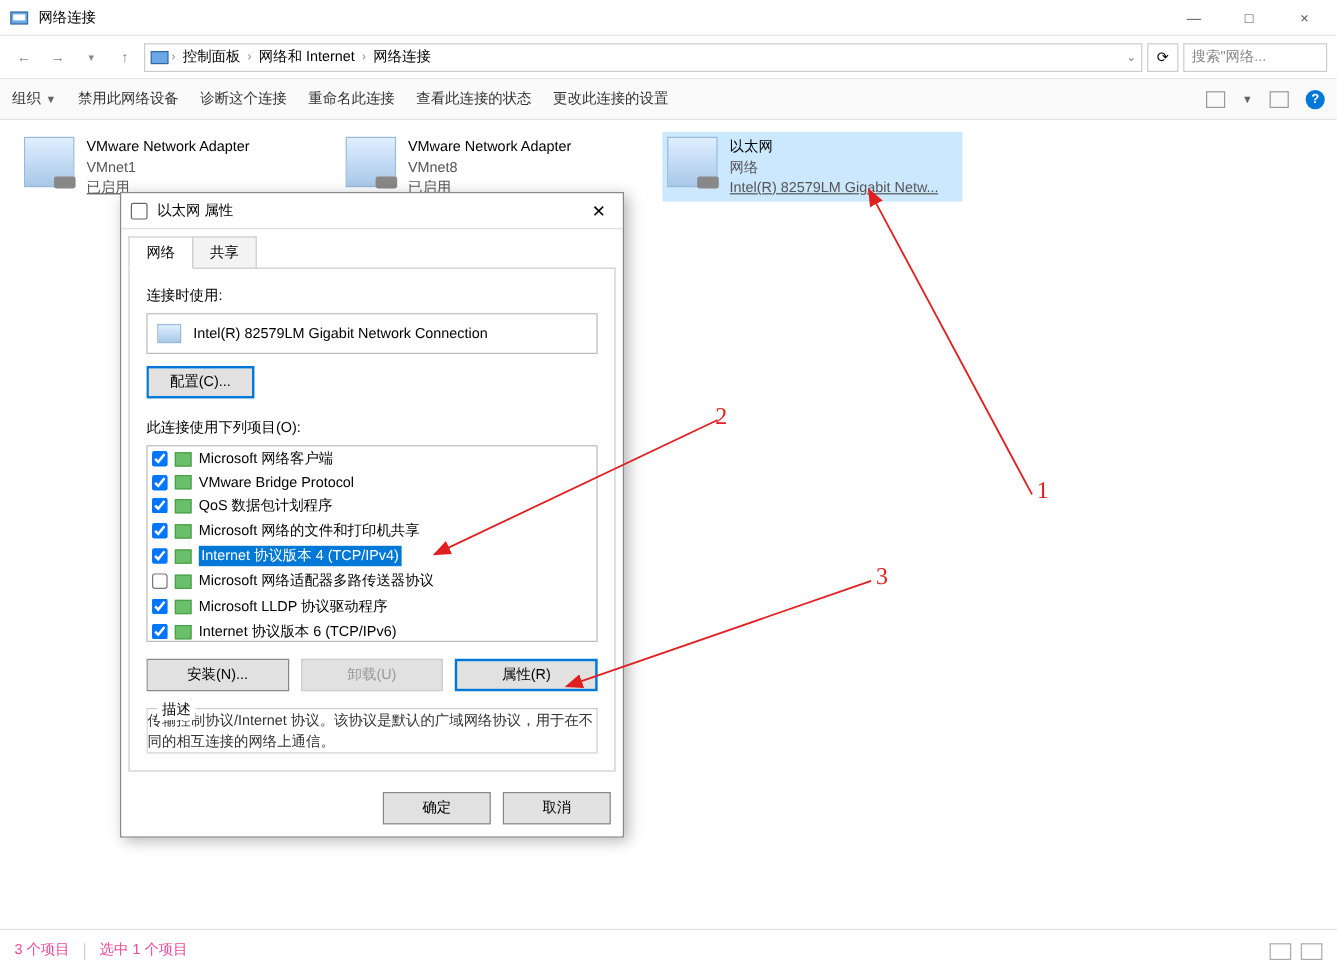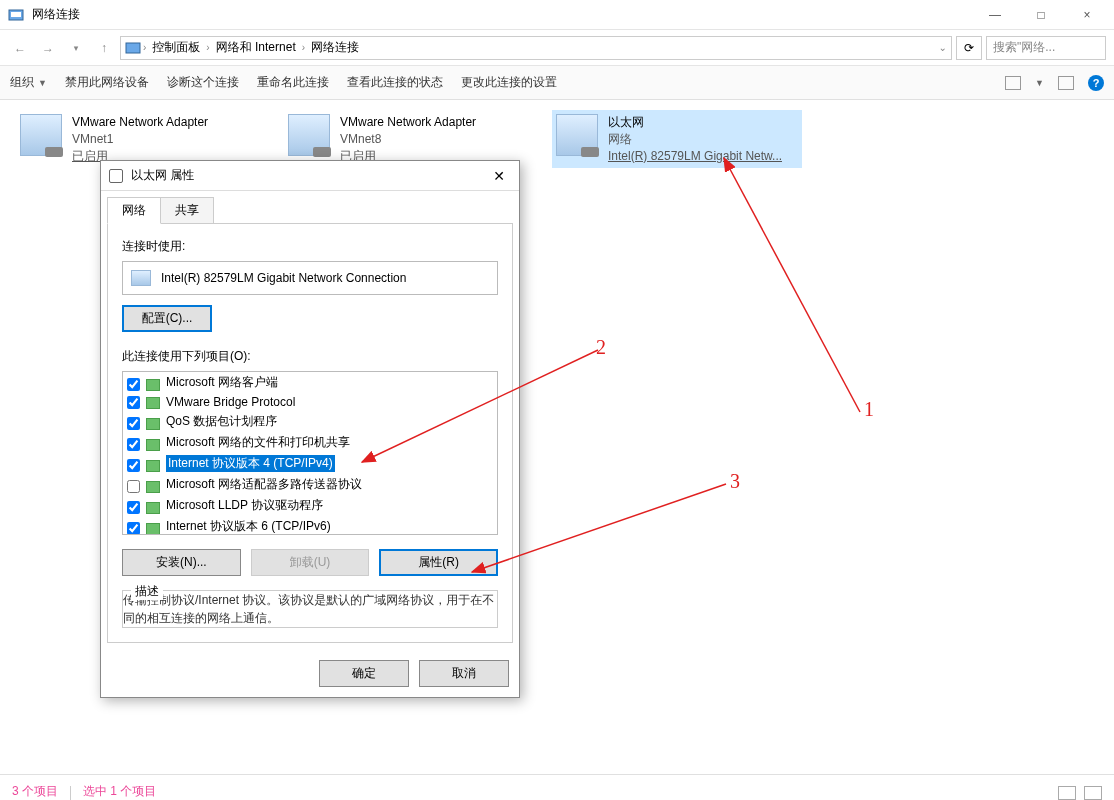--- a/index.html
+++ b/index.html
@@ -53,21 +53,21 @@
 .tab.inactive { background: #f4f4f4; }
 .tab-body { margin: 0 6px 6px 6px; border: 1px solid #ccc; padding: 14px; position: relative; top: -1px; }
 .field-label { font-size: 12px; margin-bottom: 6px; }
 .adapter-box { border: 1px solid #bbb; padding: 8px; display: flex; align-items: center; gap: 10px; font-size: 12px; }
 .adapter-box .mini-icon { width: 20px; height: 16px; background: linear-gradient(#dfefff,#a8c8e8); border:1px solid #99b8d8; }
 .cfg-row { display: flex; margin: 10px 0 16px 0; }
 .btn { border: 1px solid #888; background: #e1e1e1; padding: 4px 18px; font-size: 12px; min-width: 90px; text-align: center; }
 .btn:disabled, .btn.disabled { color: #999; border-color: #ccc; }
 .btn.primary-outline { border: 2px solid #0078d7; padding: 3px 17px; }
 .component-list { border: 1px solid #bbb; height: 164px; overflow: auto; }
-.comp-row { display: flex; align-items: flex-end; gap: 6px; padding: 2px 4px; font-size: 12px; white-space: nowrap; }
+.comp-row { display: flex; align-items: center; gap: 6px; padding: 2px 4px; font-size: 12px; white-space: nowrap; }
 .comp-row input[type=checkbox] { margin: 0; }
 .comp-row .cicon { width: 14px; height: 12px; background:#6abf6a; display:inline-block; border:1px solid #4a9f4a; }
 .comp-row.sel .label { background: #0078d7; color: #fff; padding: 0 2px; }
 .btn-row { display: flex; gap: 10px; margin-top: 14px; }
 .btn-row .btn { flex: 1; }
 .desc-group { border: 1px solid #ccc; margin-top: 14px; position: relative; }
 .desc-group .legend { position: absolute; top: -8px; left: 8px; background: #fff; padding: 0 4px; font-size: 12px; }
 .desc-text { font-size: 12px; color: #333; line-height: 1.5; }
 .dlg-footer { display: flex; justify-content: flex-end; gap: 10px; padding: 10px; }
 

